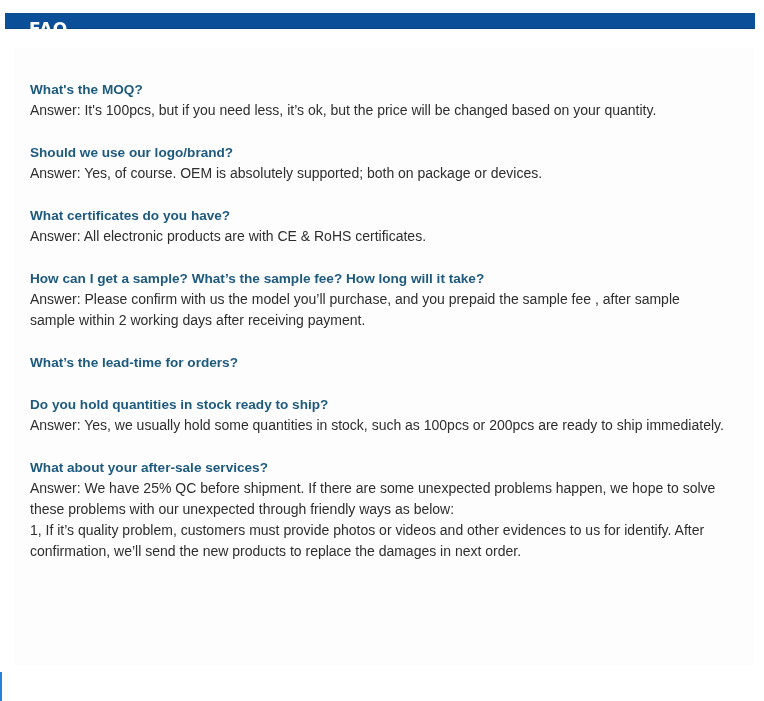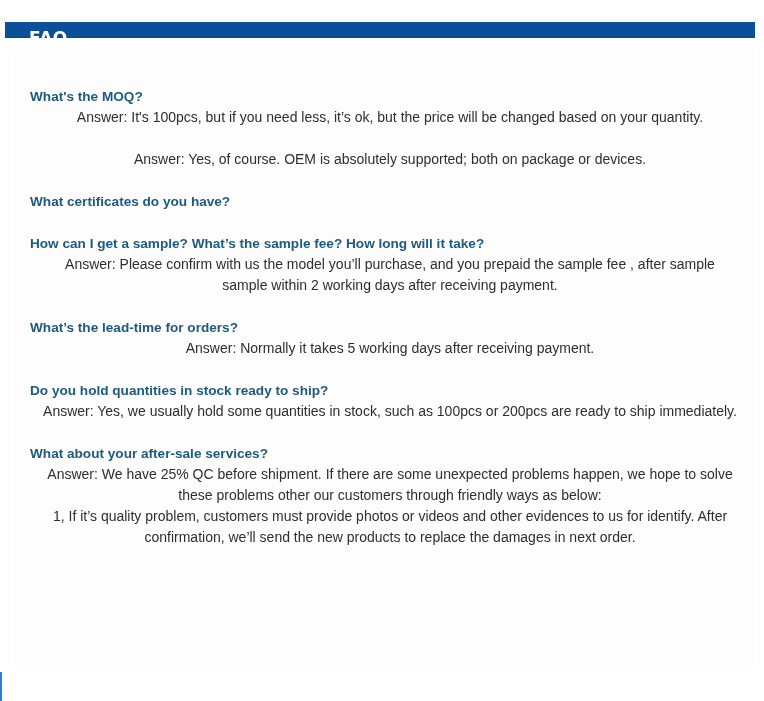--- a/index.html
+++ b/index.html
@@ -10,21 +10,21 @@
     body {
       width: 764px;
       height: 701px;
       position: relative;
       overflow: hidden;
       font-family: "Liberation Sans", sans-serif;
     }
     .faq-header {
       position: absolute;
       left: 5px;
-      top: 22px;
+      top: 13px;
       width: 750px;
       height: 16px;
       background: #0a4f97;
       border-bottom: 1px solid #0b4a80;
       box-sizing: border-box;
     }
     .faq-header-title {
       position: absolute;
       left: 24px;
       top: 4px;
@@ -39,41 +39,40 @@
       position: absolute;
       left: 14px;
       top: 48px;
       width: 740px;
       height: 618px;
       background: #fdfdfe;
     }
     .faq-list {
       position: absolute;
       left: 30px;
-      top: 86px;
+      top: 79px;
       width: 720px;
     }
     .faq-item {
       margin: 0 0 21px 0;
     }
     .faq-question {
       color: #1d5a7e;
       font-weight: bold;
       font-size: 13.6px;
       line-height: 21px;
       height: 21px;
       white-space: nowrap;
     }
     .faq-answer-line {
       color: #2e2e2e;
       font-size: 14px;
       line-height: 21px;
       height: 21px;
       white-space: nowrap;
-      text-align: center;
     }
     .edge-accent {
       position: absolute;
       left: 0;
       top: 672px;
       width: 2px;
       height: 29px;
       background: #2a7fd8;
     }
   </style>
@@ -87,46 +86,47 @@
 <div class="faq-panel"></div>
 
 <div class="faq-list">
 
   <div class="faq-item">
     <div class="faq-question">What's the MOQ?</div>
     <div class="faq-answer-line">Answer: It's 100pcs, but if you need less, it’s ok, but the price will be changed based on your quantity.</div>
   </div>
 
   <div class="faq-item">
+    <div class="faq-question">Should we use our logo/brand?</div>
     <div class="faq-answer-line">Answer: Yes, of course. OEM is absolutely supported; both on package or devices.</div>
   </div>
 
   <div class="faq-item">
     <div class="faq-question">What certificates do you have?</div>
+    <div class="faq-answer-line">Answer: All electronic products are with CE &amp; RoHS certificates.</div>
   </div>
 
   <div class="faq-item">
     <div class="faq-question">How can I get a sample? What’s the sample fee? How long will it take?</div>
     <div class="faq-answer-line">Answer: Please confirm with us the model you’ll purchase, and you prepaid the sample fee , after sample</div>
     <div class="faq-answer-line">sample within 2 working days after receiving payment.</div>
   </div>
 
   <div class="faq-item">
     <div class="faq-question">What’s the lead-time for orders?</div>
-    <div class="faq-answer-line">Answer: Normally it takes 5 working days after receiving payment.</div>
   </div>
 
   <div class="faq-item">
     <div class="faq-question">Do you hold quantities in stock ready to ship?</div>
     <div class="faq-answer-line">Answer: Yes, we usually hold some quantities in stock, such as 100pcs or 200pcs are ready to ship immediately.</div>
   </div>
 
   <div class="faq-item">
     <div class="faq-question">What about your after-sale services?</div>
     <div class="faq-answer-line">Answer: We have 25% QC before shipment. If there are some unexpected problems happen, we hope to solve</div>
-    <div class="faq-answer-line">these problems other our customers through friendly ways as below:</div>
+    <div class="faq-answer-line">these problems with our unexpected through friendly ways as below:</div>
     <div class="faq-answer-line">1, If it’s quality problem, customers must provide photos or videos and other evidences to us for identify. After</div>
     <div class="faq-answer-line">confirmation, we’ll send the new products to replace the damages in next order.</div>
   </div>
 
 </div>
 
 <div class="edge-accent"></div>
 
 </body></html>

